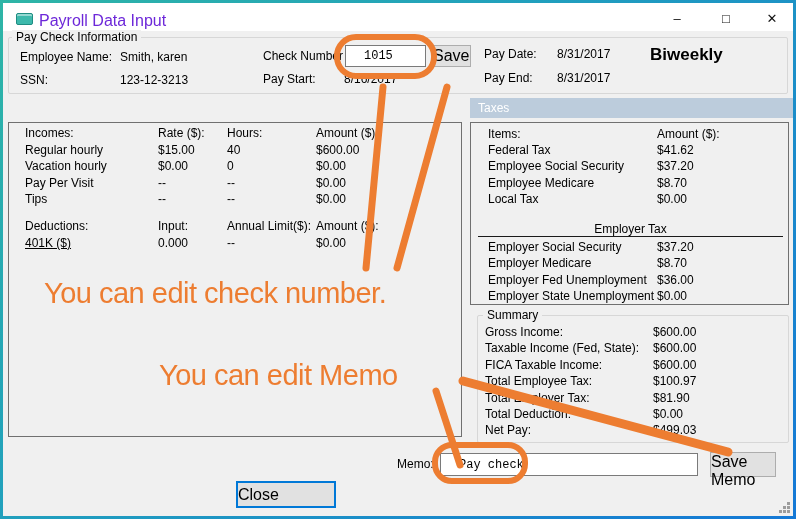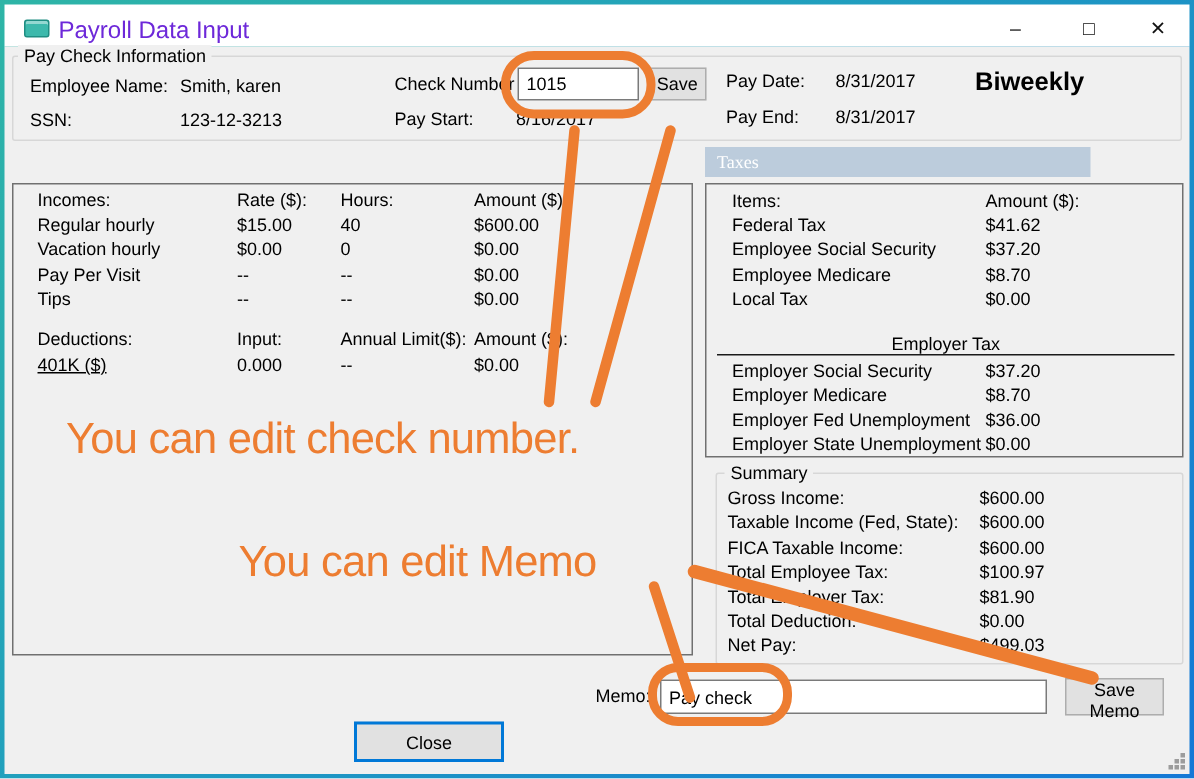--- a/index.html
+++ b/index.html
@@ -13,23 +13,23 @@
   .title { position:absolute; left:36px; top:9px; font-size:16px; color:#6d28d9; white-space:nowrap; }
   .win-btn { position:absolute; top:5px; width:34px; height:21px; text-align:center;
              font-size:13px; line-height:21px; color:#111; cursor:default; }
   .client { position:absolute; left:3px; top:31px; right:3px; bottom:3px; background:#f0f0f0; }
   .lbl { position:absolute; font-size:12px; color:#000; white-space:nowrap; }
   .und { }
   .bold { font-weight:bold; }
   .groupbox { position:absolute; border:1px solid #d7d7d7; border-radius:2px; }
   .gb-label { position:absolute; font-size:12px; background:#f0f0f0; padding:0 4px; white-space:nowrap; }
   .textbox { position:absolute; background:#fff; border:1px solid #7a7a7a; font-size:12px;
-             padding:2px 5px; font-family:Liberation Sans, sans-serif; }
-  .btn { position:absolute; background:#e1e1e1; border:1px solid #adadad; font-size:12px;
-         text-align:center; font-family:"Liberation Sans",sans-serif; cursor:pointer; }
+             padding:2px 18px; font-family:Liberation Mono, monospace; }
+  .btn { position:absolute; background:#e1e1e1; border:1px solid #adadad; font-size:16px;
+         text-align:left; font-family:"Liberation Sans",sans-serif; cursor:pointer; }
   .btn-default { border:2px solid #0078d7; }
   .secbar { position:absolute; top:98px; height:20px; background:#bcccdc; color:#ffffff;
             font-size:12px; line-height:20px; overflow:hidden; }
   .panel { position:absolute; border:1px solid #707070; background:#f0f0f0; }
   .tbl { position:absolute; }
   .trow { display:grid; height:16.4px; align-items:start; }
   .tcell { font-size:12px; white-space:nowrap; }
   .g4 .trow { grid-template-columns:133px 69px 89px auto; }
   .g2t .trow { grid-template-columns:169px auto; }
   .g2s .trow { grid-template-columns:168px auto; }
@@ -69,21 +69,21 @@
   <button class="btn" style="left:432px;top:45px;width:39px;height:22px;">Save</button>
 
   <span class="lbl" style="left:263px;top:72px;">Pay Start:</span>
   <span class="lbl" style="left:344px;top:72px;">8/16/2017</span>
   <span class="lbl" style="left:484px;top:47px;">Pay Date:</span>
   <span class="lbl" style="left:557px;top:47px;">8/31/2017</span>
   <span class="lbl" style="left:484px;top:71px;">Pay End:</span>
   <span class="lbl" style="left:557px;top:71px;">8/31/2017</span>
   <span class="lbl bold" style="left:650px;top:45px;font-size:17px;">Biweekly</span>
 
-  <div class="secbar" style="left:470px;width:257px;padding-left:8px;font-family:Liberation Serif, serif;">Taxes</div>
+  <div class="secbar" style="left:470px;width:323px;padding-left:8px;">Taxes</div>
 
   <div class="panel" style="left:8px;top:122px;width:454px;height:315px;"></div>
   <span class="lbl und" style="left:25px;top:126px;">Incomes:</span>
   <span class="lbl und" style="left:158px;top:126px;">Rate ($):</span>
   <span class="lbl und" style="left:227px;top:126px;">Hours:</span>
   <span class="lbl und" style="left:316px;top:126px;">Amount ($):</span>
   <div class="tbl g4" style="left:25px;top:143px;">
       <div class="trow">
         <span class="tcell c-name">Regular hourly</span>
         <span class="tcell c-rate">$15.00</span>

